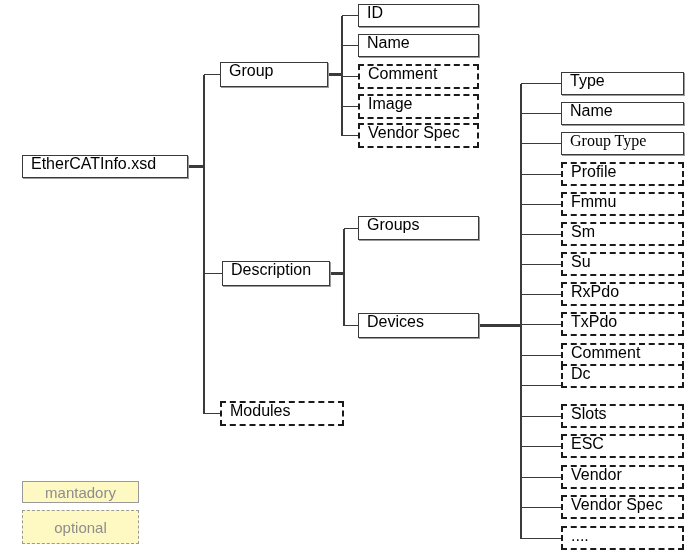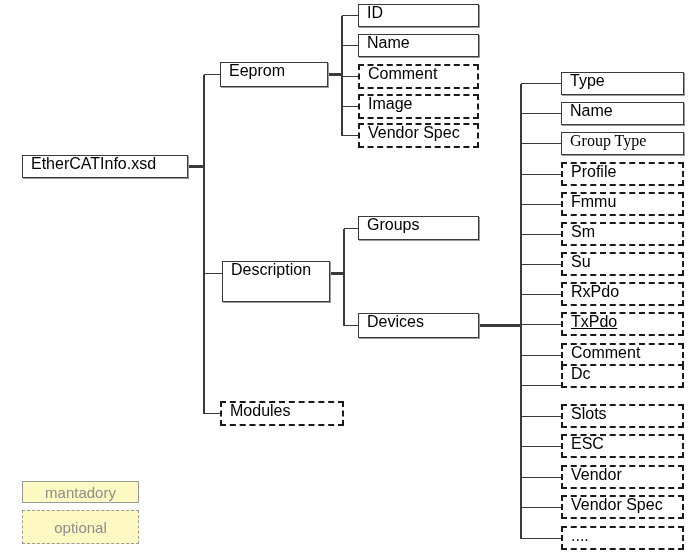--- a/index.html
+++ b/index.html
@@ -109,23 +109,23 @@
       <path d="M521 507.5 H561"></path>
       <path d="M521 538.5 H561"></path>
     </g>
   </svg>
 
   <div id="nodes-layer">
       <div class="node mandatory" style="left: 22px; top: 155px; width: 166px; height: 23px;">
         <span class="label">EtherCATInfo.xsd</span>
       </div>
       <div class="node mandatory" style="left: 220px; top: 62px; width: 108px; height: 25px;">
-        <span class="label">Eeprom</span>
-      </div>
-      <div class="node mandatory" style="left: 222px; top: 261px; width: 108px; height: 41px;">
+        <span class="label">Group</span>
+      </div>
+      <div class="node mandatory" style="left: 222px; top: 261px; width: 108px; height: 25px;">
         <span class="label">Description</span>
       </div>
       <div class="node optional" style="left: 220px; top: 401px; width: 124px; height: 25px;">
         <span class="label">Modules</span>
       </div>
       <div class="node mandatory" style="left: 358px; top: 4px; width: 121px; height: 23px;">
         <span class="label">ID</span>
       </div>
       <div class="node mandatory" style="left: 358px; top: 34px; width: 121px; height: 23px;">
         <span class="label">Name</span>
@@ -162,21 +162,21 @@
       </div>
       <div class="node optional" style="left: 561px; top: 222px; width: 123px; height: 24px;">
         <span class="label">Sm</span>
       </div>
       <div class="node optional" style="left: 561px; top: 252px; width: 123px; height: 24px;">
         <span class="label">Su</span>
       </div>
       <div class="node optional" style="left: 561px; top: 282px; width: 123px; height: 24px;">
         <span class="label">RxPdo</span>
       </div>
-      <div class="node optional" style="left: 561px; top: 312px; width: 123px; height: 24px; text-decoration: underline;">
+      <div class="node optional" style="left: 561px; top: 312px; width: 123px; height: 24px;">
         <span class="label">TxPdo</span>
       </div>
       <div class="node optional" style="left: 561px; top: 343px; width: 123px; height: 24px;">
         <span class="label">Comment</span>
       </div>
       <div class="node optional" style="left: 561px; top: 364px; width: 123px; height: 24px;">
         <span class="label">Dc</span>
       </div>
       <div class="node optional" style="left: 561px; top: 404px; width: 123px; height: 24px;">
         <span class="label">Slots</span>

